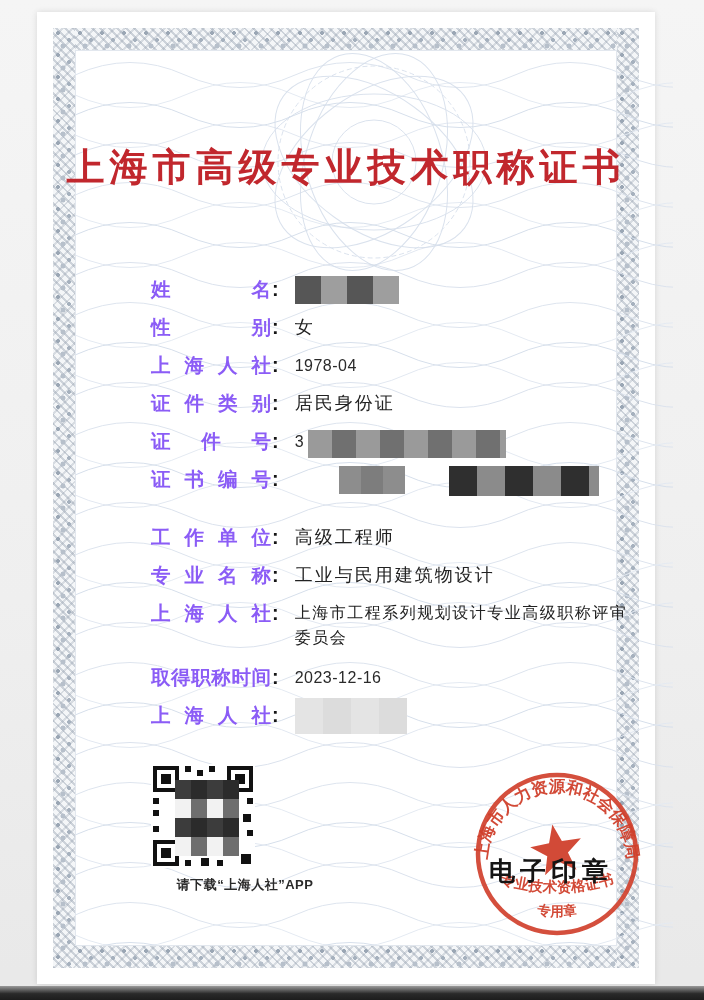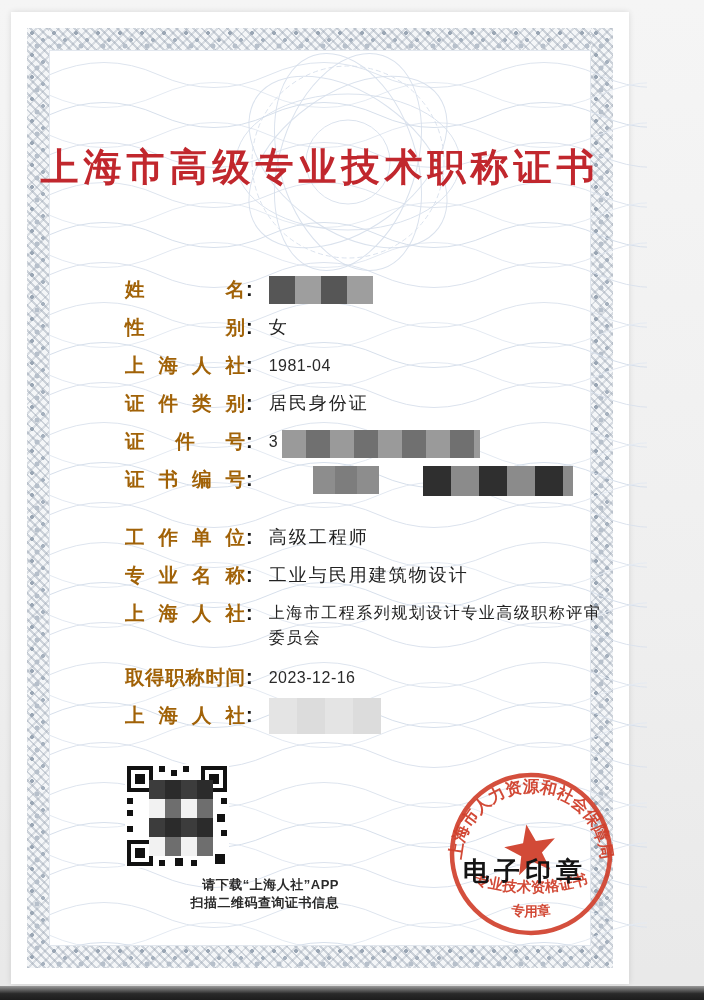--- a/index.html
+++ b/index.html
@@ -3,21 +3,21 @@
 <meta charset="utf-8">
 <style>
   html,body{margin:0;padding:0;}
   body{
     width:704px;height:1000px;position:relative;overflow:hidden;
     background:linear-gradient(180deg,#f5f5f5 0%,#efefef 60%,#e9e9e9 97%);
     font-family:"Liberation Sans",sans-serif;
   }
   .bottom-strip{position:absolute;left:0;right:0;bottom:0;height:14px;background:linear-gradient(180deg,#9a9a9a 0%,#2a2a2a 55%,#1d1d1d 100%);}
   .paper{
-    position:absolute;left:11px;top:12px;width:618px;height:972px;
+    position:absolute;left:37px;top:12px;width:618px;height:972px;
     background:#ffffff;box-shadow:0 0 6px rgba(0,0,0,.12);
   }
   
   .band{position:absolute;background-color:#f4f6f8;
     background-image:
       radial-gradient(circle at 5px 5px,#9aa6b4 1.6px,transparent 2.2px),
       radial-gradient(circle at 16px 12px,#a6b1be 1.6px,transparent 2.2px),
       radial-gradient(circle at 10px 18px,#b7c0cb 2.2px,transparent 2.8px),
       repeating-linear-gradient(45deg,rgba(140,152,168,.38) 0 2px,transparent 2px 6px),
       repeating-linear-gradient(-45deg,rgba(140,152,168,.28) 0 2px,transparent 2px 7px);
@@ -27,21 +27,21 @@
   .band.bottom{left:16px;right:16px;bottom:16px;height:22px;}
   .band.left{left:16px;top:16px;bottom:16px;width:22px;}
   .band.right{right:16px;top:16px;bottom:16px;width:22px;}
   .inner-hairline{position:absolute;left:38px;right:38px;top:38px;bottom:38px;border:1px solid #e2e7ee;pointer-events:none;}
   .guilloche{position:absolute;left:38px;top:38px;width:598px;height:896px;}
   .title{
     position:absolute;left:0;right:0;top:130px;text-align:center;
     font-size:38px;font-weight:700;letter-spacing:5px;color:#c1272d;white-space:nowrap;
   }
   .row{position:absolute;left:114px;display:flex;align-items:flex-start;}
-  .lbl{display:inline-block;width:120px;font-size:19.5px;font-weight:700;color:#a16207;
+  .lbl{display:inline-block;width:120px;font-size:19.5px;font-weight:700;color:#8b5cf6;
        text-align:justify;text-align-last:justify;text-justify:inter-character;line-height:1.2;}
   .colon{font-size:20px;font-weight:700;color:#151515;margin-left:1px;line-height:1.15;}
   .val{margin-left:16px;line-height:1.2;}
   .val.kai{font-family:"Liberation Serif",serif;font-size:18px;color:#222;letter-spacing:2px;padding-top:1px;}
   .val.num{font-size:16px;color:#2a2a2a;letter-spacing:.5px;padding-top:2px;}
   .val.wrap{width:342px;font-family:"Liberation Serif",serif;font-size:16px;color:#222;letter-spacing:1.5px;line-height:1.55;margin-top:-1px;}
   
   .mosaic{display:inline-block;vertical-align:top;}
   .m-name{width:104px;height:28px;margin-top:-2px;
     background:conic-gradient(#9e9e9e 0 25%,#4a4a4a 0 50%,#e9e9e9 0 75%,#565656 0);background-size:52px 56px;}
@@ -50,21 +50,21 @@
   .m-emp1{width:66px;height:28px;margin-left:44px;margin-top:-2px;
     background:conic-gradient(#7d7d7d 0 25%,#a9a9a9 0 50%,#e5e5e5 0 75%,#8d8d8d 0);background-size:44px 56px;}
   .m-emp2{width:150px;height:30px;margin-left:44px;margin-top:-2px;
     background:conic-gradient(#8b8b8b 0 25%,#e3e3e3 0 50%,#c9c9c9 0 75%,#2f2f2f 0);background-size:56px 60px;}
   .m-cert{width:112px;height:36px;margin-top:-6px;
     background:conic-gradient(#dcdcdc 0 25%,#c8c8c8 0 50%,#f0f0f0 0 75%,#e4e4e4 0);background-size:56px 72px;}
   
   .qr-wrap{position:absolute;left:114px;top:752px;width:104px;height:104px;background:#fff;}
   .qr-mosaic{position:absolute;left:24px;top:16px;width:64px;height:76px;
     background:conic-gradient(#2b2b2b 0 25%,#6e6e6e 0 50%,#f2f2f2 0 75%,#3c3c3c 0);background-size:32px 38px;}
-  .qr-caption{position:absolute;left:88px;top:864px;width:240px;text-align:right;
+  .qr-caption{position:absolute;left:88px;top:864px;width:240px;text-align:center;
     font-size:13px;font-weight:700;color:#2a2a2a;line-height:1.35;letter-spacing:.5px;}
   
   .seal{position:absolute;left:420px;top:742px;width:200px;height:200px;}
   .seal-overlay{
     position:absolute;left:452px;top:842px;font-size:26px;font-weight:700;color:#141414;letter-spacing:5px;white-space:nowrap;
   }
 </style>
 </head>
 <body>
 
@@ -108,21 +108,21 @@
 
   <div class="row" style="top:304px">
     <span class="lbl">性别</span>
       <span class="colon">:</span>
     <span class="val kai">女</span>
   </div>
 
   <div class="row" style="top:342px">
     <span class="lbl">上海人社</span>
       <span class="colon">:</span>
-    <span class="val num">1981-04</span>
+    <span class="val num">1978-04</span>
   </div>
 
   <div class="row" style="top:380px">
     <span class="lbl">证件类别</span>
       <span class="colon">:</span>
     <span class="val kai">居民身份证</span>
   </div>
 
   <div class="row" style="top:418px">
     <span class="lbl">证件号</span>
@@ -195,21 +195,20 @@
         <rect x="34" y="96" width="6" height="6"></rect>
           <rect x="50" y="94" width="8" height="8"></rect>
           <rect x="66" y="96" width="6" height="6"></rect>
         <rect x="90" y="90" width="10" height="10"></rect>
       </g>
     </svg>
     <div class="qr-mosaic"></div>
   </div>
   <div class="qr-caption">
     <div>请下载“上海人社”APP</div>
-    <div>扫描二维码查询证书信息</div>
   </div>
 
   <svg class="seal" viewBox="0 0 200 200">
     <defs>
       <path id="arcTop" d="M 30,108 A 70,70 0 1 1 170,108" fill="none"></path>
       <path id="arcMid" d="M 36,127 Q 100,149 164,127" fill="none"></path>
       <path id="arcBot" d="M 68,157 Q 100,167 132,157" fill="none"></path>
     </defs>
     <circle cx="100" cy="100" r="79" fill="none" stroke="#d0402c" stroke-width="4.5" opacity="0.92"></circle>
     <polygon points="100,70 106.5,88.1 125.7,88.7 110.5,100.4 115.9,118.8 100,108 84.1,118.8 89.5,100.4 74.3,88.7 93.5,88.1" fill="#d0402c" opacity="0.95" transform="rotate(-10 100 97)"></polygon>

